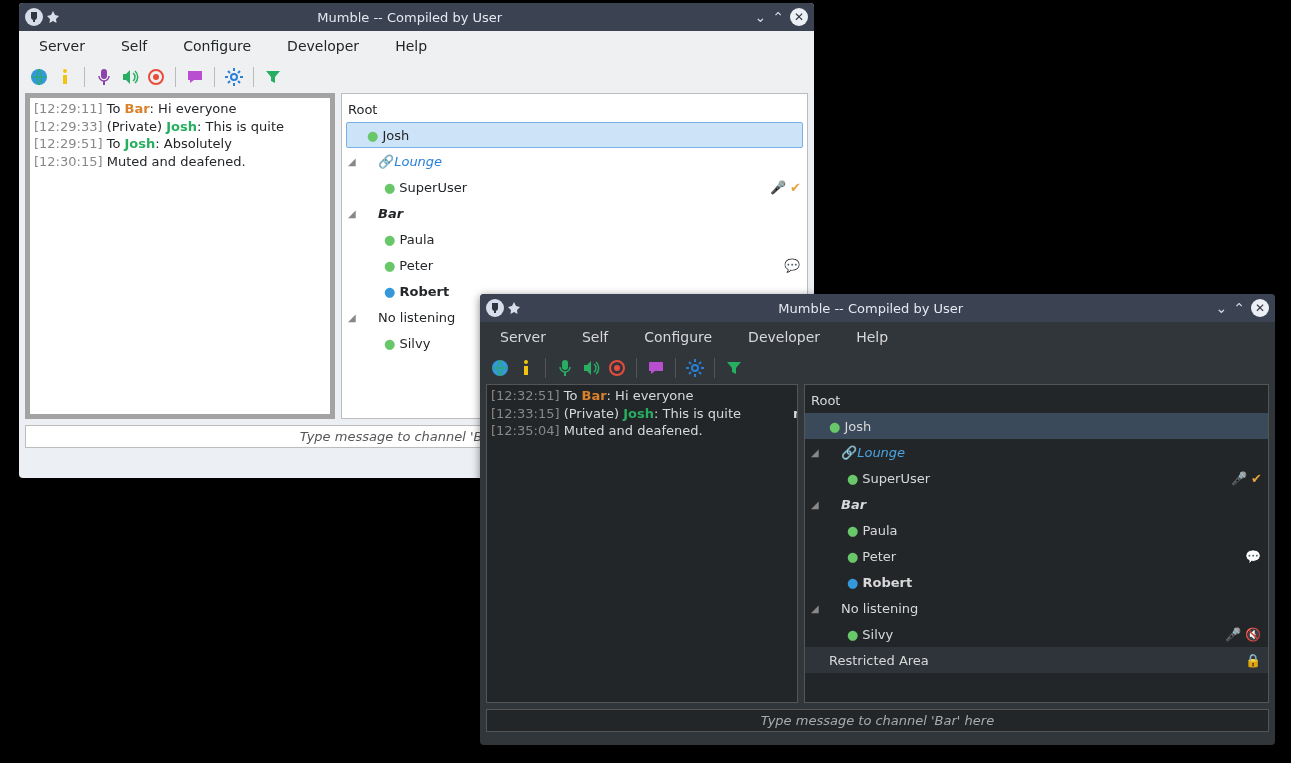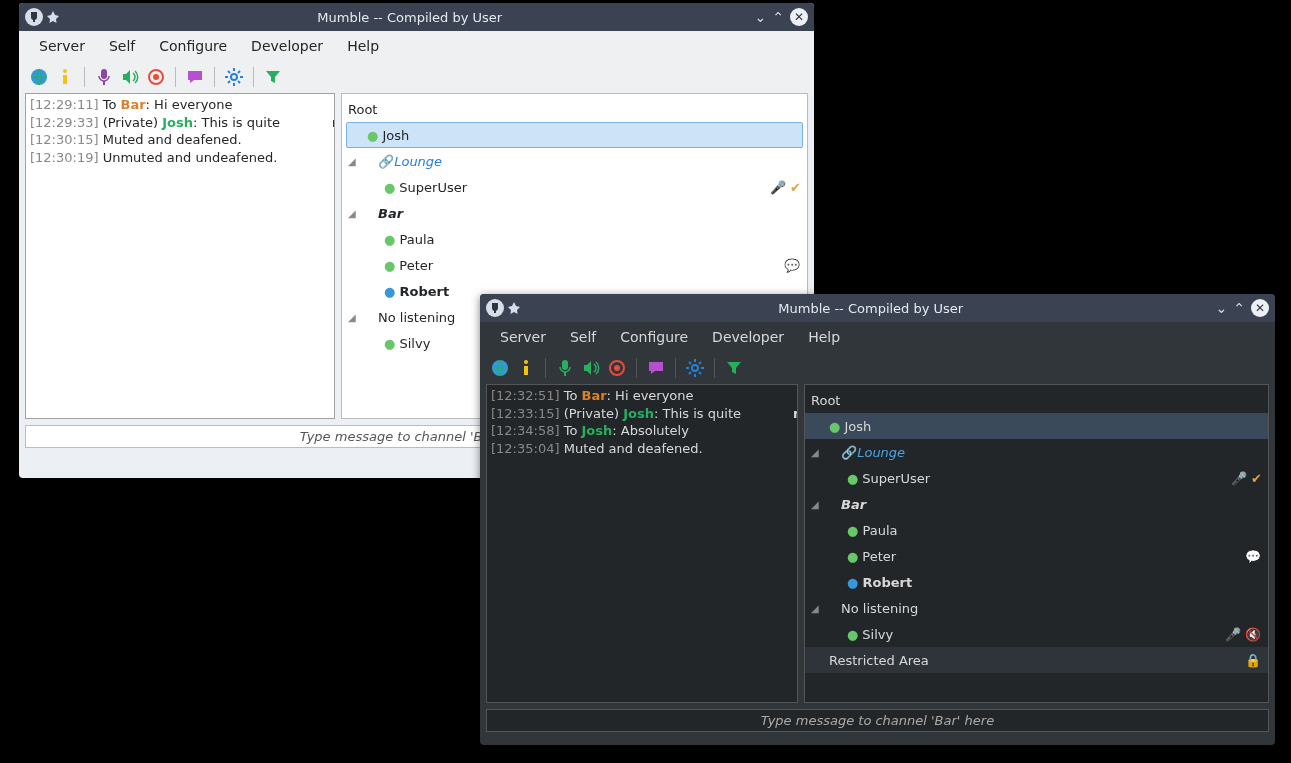--- a/index.html
+++ b/index.html
@@ -46,38 +46,38 @@
 }
 .titlebar .pin-icon { margin-right: 6px; color:#d8dee9; }
 .titlebar .title { flex:1; text-align:center; }
 .titlebar .wbtns { display:flex; gap:6px; align-items:center; }
 .titlebar .chev { color:#d8dee9; font-size:14px; }
 .titlebar .close-btn {
   width:18px;height:18px;border-radius:50%;background:#eceff4;color:#2e3440;
   display:flex;align-items:center;justify-content:center;font-weight:bold;font-size:12px;
 }
 .menubar {
-  display:flex; gap:0; padding: 4px 8px; font-size:14px;
+  display:flex; gap:12px; padding: 4px 8px; font-size:14px;
 }
 .win-light .menubar { background:#eff0f1; color:#232629; }
 .win-dark  .menubar { background:#31363b; color:#d8d8d8; }
 .menubar .menu-item { padding: 3px 12px; }
 .toolbar {
   display:flex; align-items:center; gap:2px; padding:4px 8px;
 }
 .win-light .toolbar { background:#eff0f1; }
 .win-dark  .toolbar { background:#31363b; }
 .tb-btn { width:24px;height:24px;display:flex;align-items:center;justify-content:center;font-size:16px; }
 .tb-sep { width:1px;height:20px;background:#bbb;margin:0 5px; }
 .win-dark .tb-sep { background:#555; }
 .content {
   display:flex; gap:6px; padding:0 6px 6px 6px;
 }
 .chatlog {
-  border:1px solid #a3a3a3; background:#fff; color:#232629;
+  border:5px solid #a3a3a3; background:#fff; color:#232629;
   font-size:13px; padding:2px 4px; overflow:auto;
 }
 .win-light .chatlog { width:310px; height:326px; }
 .win-dark  .chatlog  { border:1px solid #555; background:#232629; color:#d8d8d8; width:312px; height:319px; }
 .chatlog .line { line-height:1.35; white-space:nowrap; }
 .ts { color:#888; }
 .win-dark .ts { color:#888; }
 .name-bar  { color:#d9822b; font-weight:bold; }
 .name-josh { color:#27ae60; font-weight:bold; }
 .nice { font-weight:bold;margin-left:48px; }
@@ -204,22 +204,22 @@
     <span class="tb-btn">
         <svg width="18" height="18" viewBox="0 0 18 18">
           <path d="M2 3h14l-5 6v6l-4-2v-4z" fill="#27ae60"></path>
         </svg>
       </span>
   </div>
   <div class="content">
     <div class="chatlog">
       <div class="line"><span class="ts">[12:29:11]</span> <span>To </span><span class="name-bar">Bar</span><span>: </span><span>Hi everyone</span></div>
       <div class="line"><span class="ts">[12:29:33]</span> <span>(Private) </span><span class="name-josh">Josh</span><span>: </span><span>This is quite </span><span class="nice">nice</span></div>
+      <div class="line"><span class="ts">[12:29:51]</span> <span>To </span><span class="name-josh">Josh</span><span>: </span><span>Absolutely</span></div>
       <div class="line"><span class="ts">[12:30:15]</span> <span>Muted and deafened.</span></div>
-      <div class="line"><span class="ts">[12:30:19]</span> <span>Unmuted and undeafened.</span></div>
     </div>
     <div class="tree">
       <div class="tree-inner">
         <div class="trow">
             <span class="label">Root</span>
           </div>
         <div class="trow sel"><span class="ind1"></span><span class="i-user">●</span>&nbsp;<span>Josh</span></div>
         <div class="trow">
             <span class="arrow">◢</span>
             <span class="ind1"></span>
@@ -358,21 +358,20 @@
     <span class="tb-btn">
         <svg width="18" height="18" viewBox="0 0 18 18">
           <path d="M2 3h14l-5 6v6l-4-2v-4z" fill="#27ae60"></path>
         </svg>
       </span>
   </div>
   <div class="content">
     <div class="chatlog">
       <div class="line"><span class="ts">[12:32:51]</span> <span>To </span><span class="name-bar">Bar</span><span>: </span><span>Hi everyone</span></div>
       <div class="line"><span class="ts">[12:33:15]</span> <span>(Private) </span><span class="name-josh">Josh</span><span>: </span><span>This is quite </span><span class="nice">nice</span></div>
-      <div class="line"><span class="ts">[12:34:58]</span> <span>To </span><span class="name-josh">Josh</span><span>: </span><span>Absolutely</span></div>
       <div class="line"><span class="ts">[12:35:04]</span> <span>Muted and deafened.</span></div>
     </div>
     <div class="tree">
       <div class="tree-inner">
         <div class="trow">
             <span class="label">Root</span>
           </div>
         <div class="trow sel"><span class="ind1"></span><span class="i-user">●</span>&nbsp;<span>Josh</span></div>
         <div class="trow">
             <span class="arrow">◢</span>

